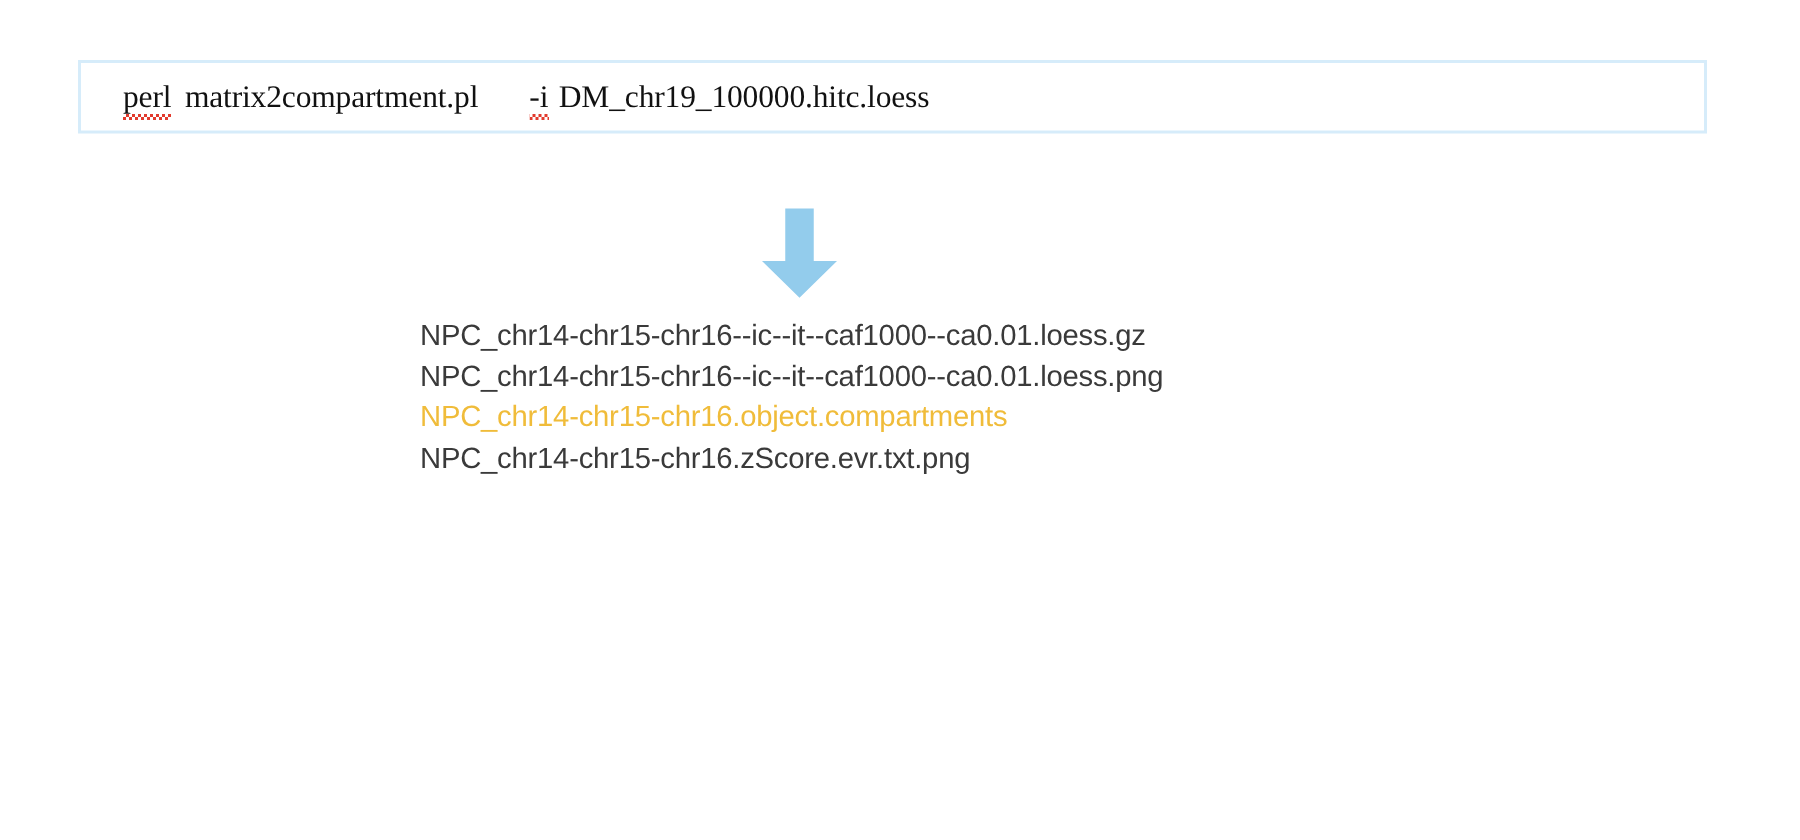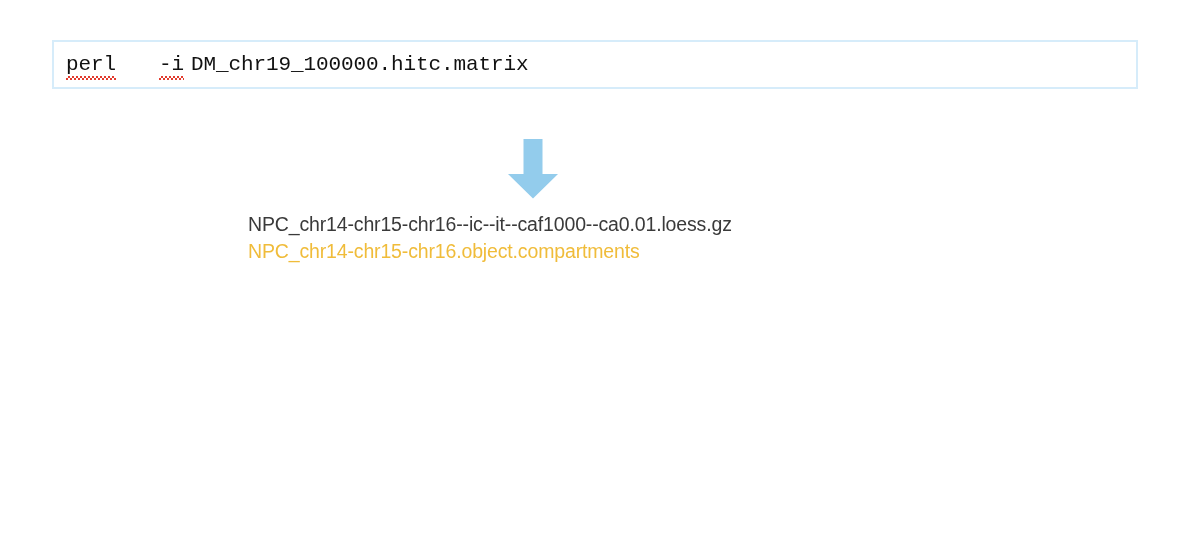--- a/index.html
+++ b/index.html
@@ -24,23 +24,23 @@
     top: 40px;
     width: 1086px;
     height: 49px;
     box-sizing: border-box;
     border: 2px solid #d6ecfa;
     background: #ffffff;
     display: flex;
     align-items: center;
   }
   .cmd-line {
-    padding-left: 12px;
+    padding-left: 28px;
     white-space: pre;
-    font-family: Liberation Mono, monospace;
+    font-family: Liberation Serif, serif;
     font-size: 21px;
     color: #111111;
     letter-spacing: -0.1px;
     line-height: 1;
     display: flex;
     align-items: flex-start;
   }
   .tok { position: relative; display: inline-block; }
   
   .tok.misspelled::after {
@@ -77,41 +77,45 @@
     top: 211px;
     width: 800px;
   }
   .file-row {
     font-family: "Liberation Sans", sans-serif;
     font-size: 19.5px;
     line-height: 27.2px;
     color: #3a3a3a;
     white-space: pre;
     letter-spacing: -0.15px;
+    margin-left: 32px;
   }
   .file-row.hl {
     color: #f0bc3a;
   }
 </style>
 </head>
 <body>
 
 <div class="cmd-box">
   <div class="cmd-line">
     <span class="tok misspelled">perl</span>
     <span class="gap-sm"></span>
+    <span class="tok">matrix2compartment.pl</span>
     <span class="gap-lg"></span>
     <span class="tok misspelled">-i</span>
     <span class="gap-xs"></span>
-    <span class="tok">DM_chr19_100000.hitc.matrix</span>
+    <span class="tok">DM_chr19_100000.hitc.loess</span>
   </div>
 </div>
 
 <div class="arrow-wrap">
   <svg width="56" height="62" viewBox="0 0 56 62" xmlns="http://www.w3.org/2000/svg">
     <path d="M18.5 1 L37.5 1 L37.5 36 L53 36 L28 60.5 L3 36 L18.5 36 Z" fill="#93ccec"></path>
   </svg>
 </div>
 
 <div class="file-list">
   <div class="file-row">NPC_chr14-chr15-chr16--ic--it--caf1000--ca0.01.loess.gz</div>
+  <div class="file-row">NPC_chr14-chr15-chr16--ic--it--caf1000--ca0.01.loess.png</div>
   <div class="file-row hl">NPC_chr14-chr15-chr16.object.compartments</div>
+  <div class="file-row">NPC_chr14-chr15-chr16.zScore.evr.txt.png</div>
 </div>
 
 </body></html>

